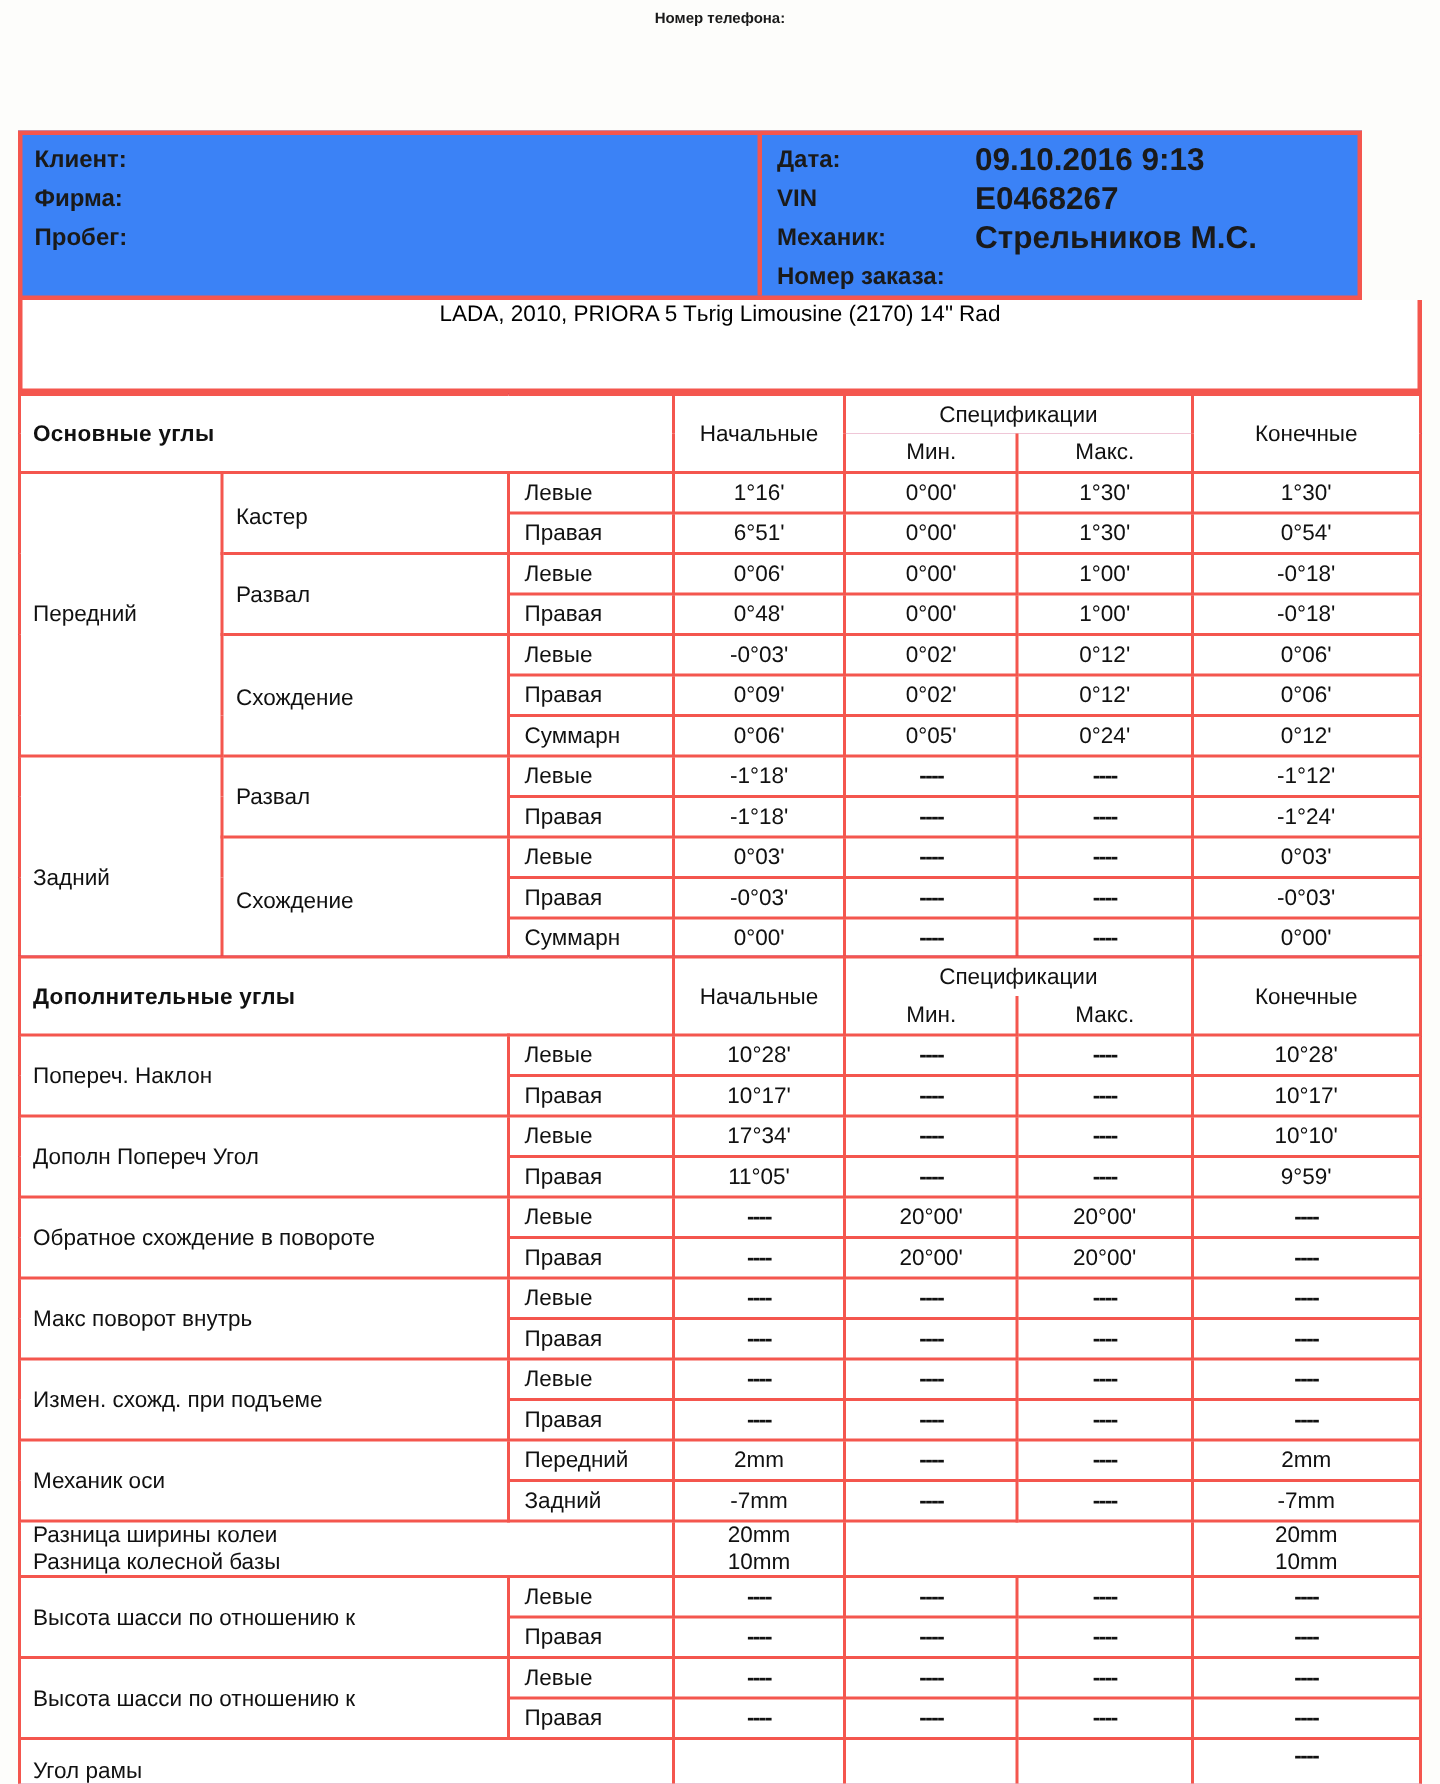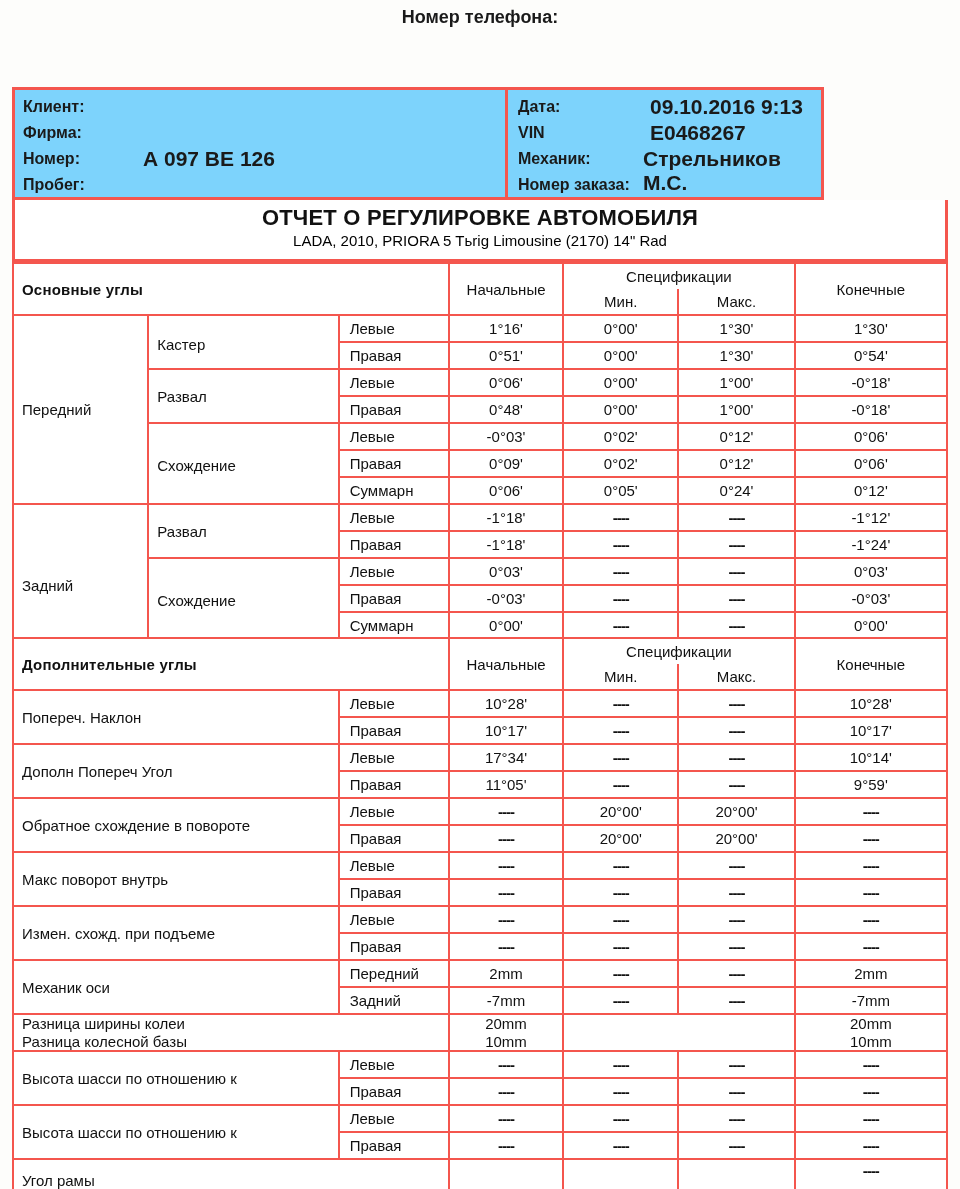--- a/index.html
+++ b/index.html
@@ -8,27 +8,27 @@
     background:#fdfdfb;
     font-family:"Liberation Sans","DejaVu Sans",sans-serif;
     color:#111;
     overflow:hidden;
     position:relative;
   }
   .page{position:relative;width:960px;height:1189px;}
 
   
   .tophdr{text-align:center;padding-top:8px;}
-  .tophdr div{font-size:18px;font-weight:bold;line-height:1.0;color:#1a1a1a;}
+  .tophdr div{font-size:10px;font-weight:bold;line-height:1.0;color:#1a1a1a;}
   .tophdr .l1{margin-bottom:12px;}
 
   
   .infowrap{
-    position:absolute;left:12px;top:87px;width:812px;height:113px;
-    border:3px solid #f4564e;box-sizing:border-box;background:#7dd3fc;
+    position:absolute;left:12px;top:87px;width:896px;height:113px;
+    border:3px solid #f4564e;box-sizing:border-box;background:#3b82f6;
     display:flex;
   }
   .infoleft{width:490px;box-sizing:border-box;padding:5px 0 0 8px;position:relative;}
   .inforight{flex:1;box-sizing:border-box;border-left:3px solid #f4564e;padding:5px 0 0 10px;position:relative;}
   .irow{display:flex;align-items:flex-start;height:26px;}
   .ilabel{font-size:16px;font-weight:bold;color:#1a1a1a;line-height:24px;}
   .ivalue{font-size:21px;font-weight:bold;color:#1a1a1a;line-height:24px;}
   .infoleft .ilabel{width:120px;}
   .infoleft .ivalue{}
   .inforight .ilabel{width:132px;}
@@ -85,24 +85,20 @@
     <div class="infoleft">
       <div class="irow">
         <span class="ilabel">Клиент:</span>
         <span class="ivalue"></span>
       </div>
       <div class="irow">
         <span class="ilabel">Фирма:</span>
         <span class="ivalue"></span>
       </div>
       <div class="irow">
-        <span class="ilabel">Номер:</span>
-        <span class="ivalue">А 097 ВЕ 126</span>
-      </div>
-      <div class="irow">
         <span class="ilabel">Пробег:</span>
         <span class="ivalue"></span>
       </div>
     </div>
     <div class="inforight">
       <div class="irow">
         <span class="ilabel">Дата:</span>
         <span class="ivalue">09.10.2016  9:13</span>
       </div>
       <div class="irow">
@@ -114,21 +110,20 @@
         <span class="ivalue">Стрельников М.С.</span>
       </div>
       <div class="irow">
         <span class="ilabel">Номер заказа:</span>
         <span class="ivalue"></span>
       </div>
     </div>
   </div>
 
   <div class="titleband">
-    <div class="title">ОТЧЕТ О РЕГУЛИРОВКЕ АВТОМОБИЛЯ</div>
     <div class="subtitle">LADA, 2010, PRIORA 5 Tьrig Limousine (2170) 14" Rad</div>
   </div>
 
   <table class="grid" style="top:262px;">
     <colgroup>
       <col style="width:135px">
         <col style="width:190px">
         <col style="width:110px">
       <col style="width:114px">
         <col style="width:115px">
@@ -151,21 +146,21 @@
         <td class="axlelbl" rowspan="7">Передний</td>
         <td class="grouplbl" rowspan="2">Кастер</td>
         <td class="side">Левые</td>
         <td class="val green">1°16'</td>
         <td class="val blk">0°00'</td>
         <td class="val blk">1°30'</td>
         <td class="val green">1°30'</td>
       </tr>
       <tr>
         <td class="side">Правая</td>
-        <td class="val green">0°51'</td>
+        <td class="val green">6°51'</td>
         <td class="val blk">0°00'</td>
         <td class="val blk">1°30'</td>
         <td class="val green">0°54'</td>
       </tr>
       <tr>
         <td class="grouplbl mid" rowspan="2">Развал</td>
         <td class="side">Левые</td>
         <td class="val green">0°06'</td>
         <td class="val blk">0°00'</td>
         <td class="val blk">1°00'</td>
@@ -285,21 +280,21 @@
         <td class="val blk dash">----</td>
         <td class="val blk">10°17'</td>
       </tr>
 
       <tr>
         <td class="grouplbl mid" rowspan="2">Дополн Попереч Угол</td>
         <td class="side">Левые</td>
         <td class="val blk">17°34'</td>
         <td class="val blk dash">----</td>
         <td class="val blk dash">----</td>
-        <td class="val blk">10°14'</td>
+        <td class="val blk">10°10'</td>
       </tr>
       <tr>
         <td class="side">Правая</td>
         <td class="val blk">11°05'</td>
         <td class="val blk dash">----</td>
         <td class="val blk dash">----</td>
         <td class="val blk">9°59'</td>
       </tr>
 
       <tr>

